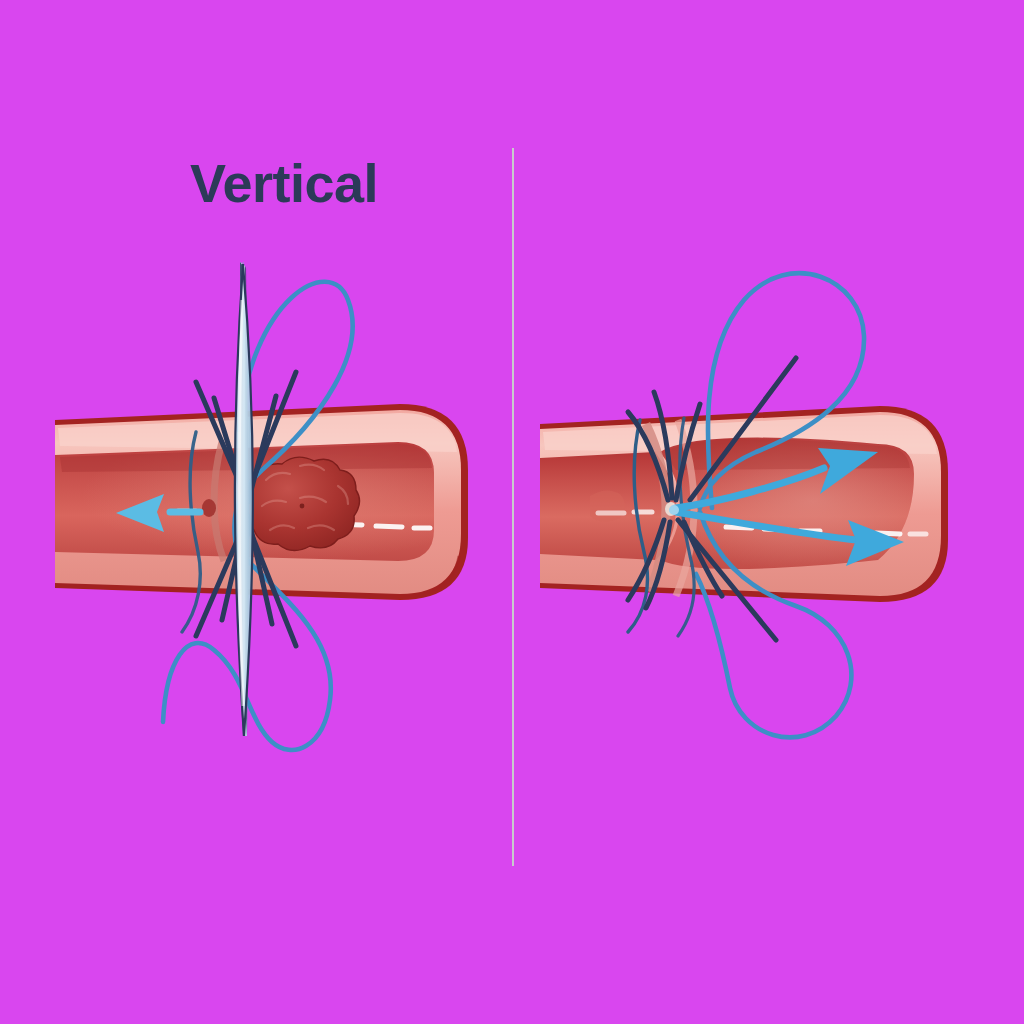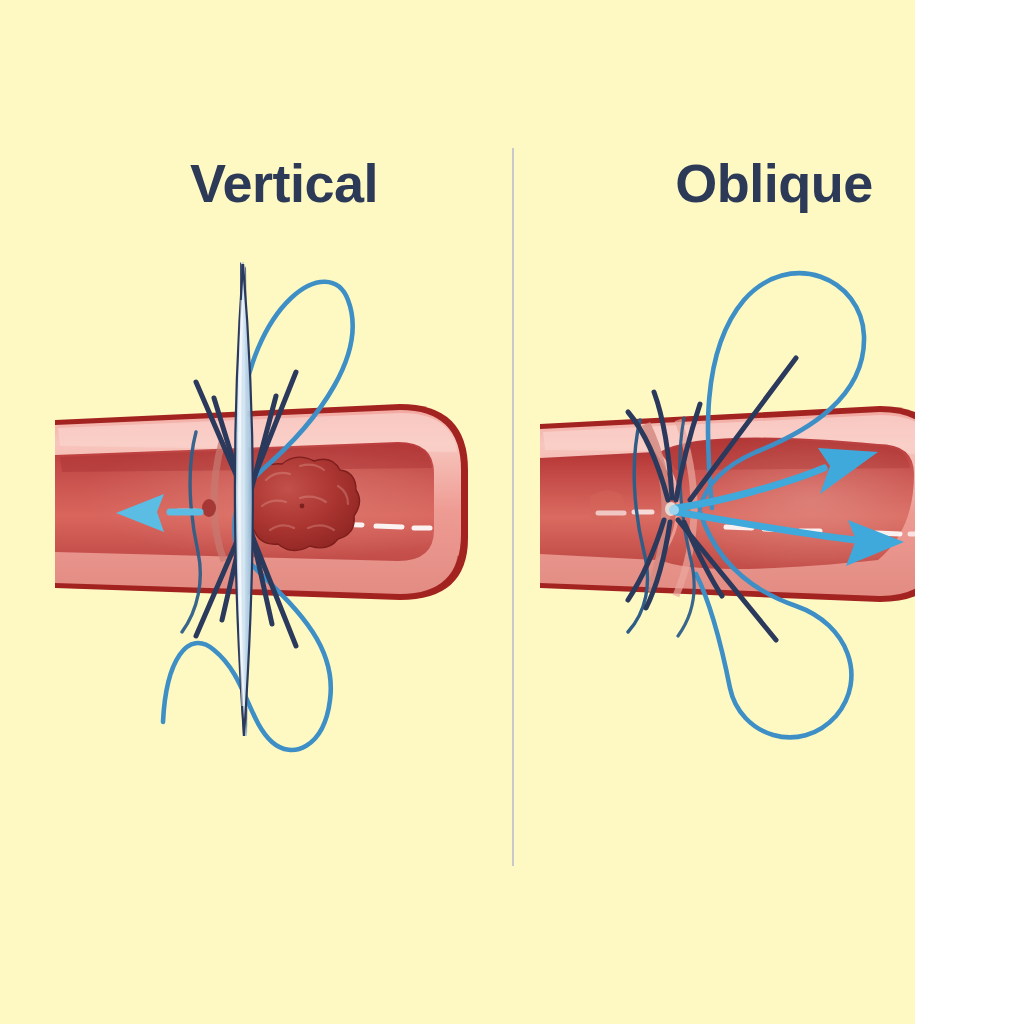--- a/index.html
+++ b/index.html
@@ -2,23 +2,23 @@
 <html><head>
 <meta charset="utf-8">
 <style>
   html, body {
     margin: 0;
     padding: 0;
     background: #ffffff;
   }
   #stage {
     position: relative;
-    width: 915px;
+    width: 1024px;
     height: 1024px;
-    background: #fef9c3;
+    background: #d946ef;
     overflow: hidden;
     font-family: "Liberation Sans", sans-serif;
   }
   .panel-title {
     position: absolute;
     top: 152px;
     width: 500px;
     text-align: center;
     font-family: "Liberation Sans", sans-serif;
     font-size: 54px;
@@ -46,21 +46,20 @@
     overflow: visible;
   }
 </style>
 </head>
 <body>
 
 <div id="stage">
 
   <div class="panel-title" id="title-left">Vertical</div>
 
-  <div class="panel-title" id="title-right">Oblique</div>
 
   <div id="divider"></div>
 
   <svg class="art" viewBox="0 0 1024 1024">
     <defs>
 
       <linearGradient id="fadeL" x1="0" y1="0" x2="1" y2="0">
         <stop offset="0" stop-color="#ffffff" stop-opacity="1"></stop>
         <stop offset="0.22" stop-color="#ffffff" stop-opacity="0.55"></stop>
         <stop offset="0.48" stop-color="#ffffff" stop-opacity="0"></stop>

